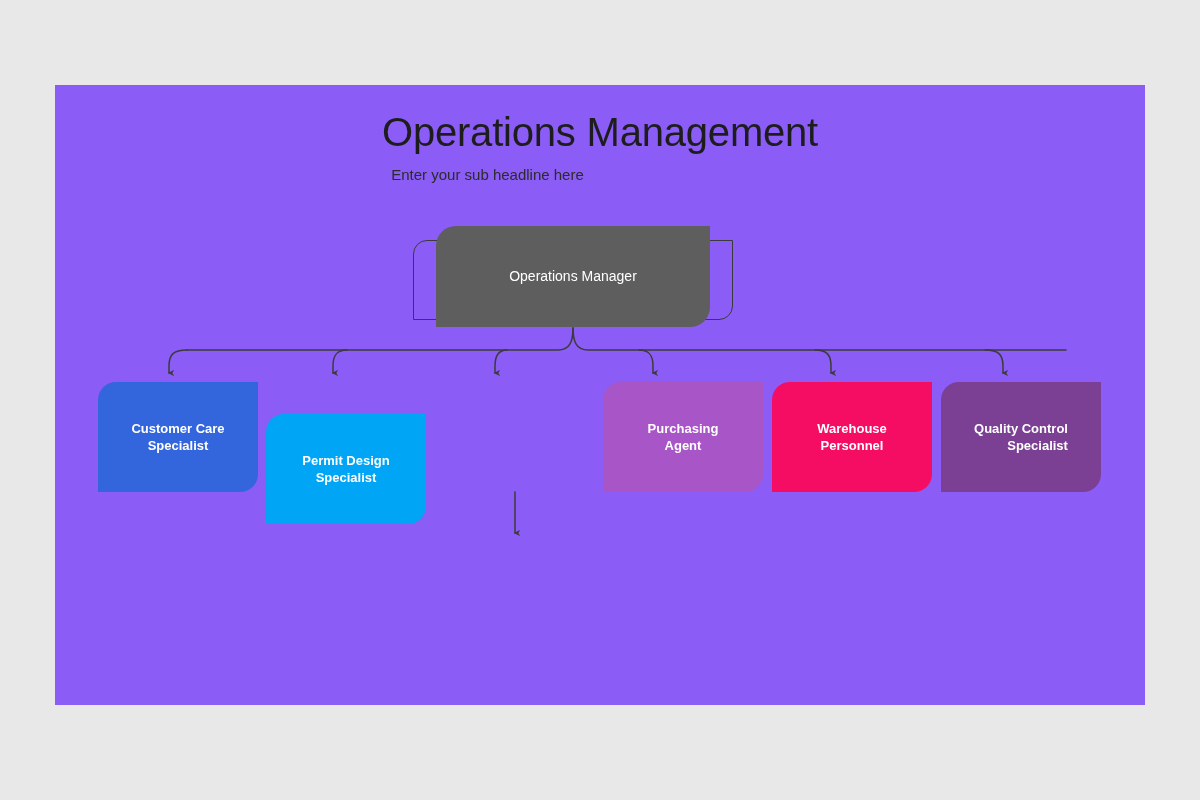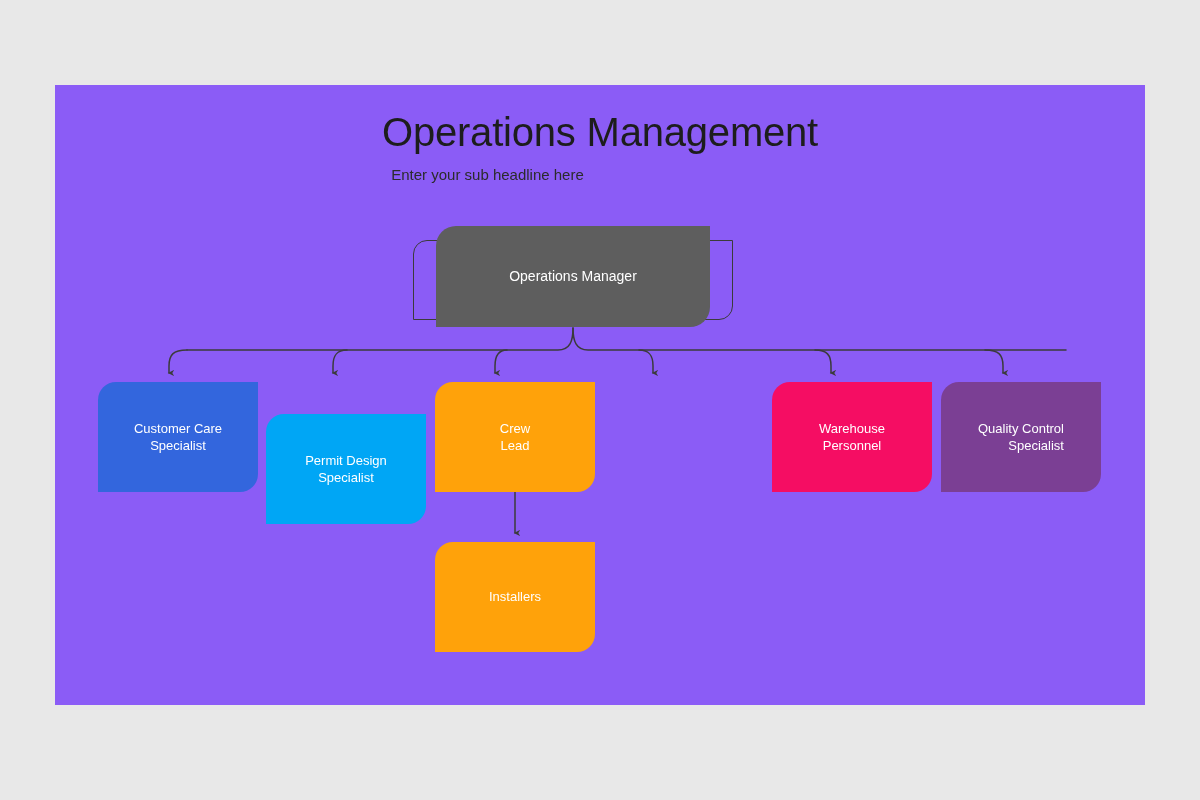--- a/index.html
+++ b/index.html
@@ -92,20 +92,21 @@
     background: #5e5e5e;
     font-size: 14px;
     border-radius: 20px 0 20px 0;
   }
 
   .child-node {
     top: 297px;
     width: 160px;
     height: 110px;
     font-size: 13px;
+    font-weight: bold;
   }
 
   #node-installers {
     left: 380px;
     top: 457px;
     width: 160px;
     height: 110px;
     font-size: 13px;
   }
 
@@ -158,33 +159,30 @@
   <div class="node child-node" style="left:43px;  background:#3366dd;">
     <span class="node-label">Customer Care
 Specialist</span>
   </div>
 
   <div class="node child-node" style="left:211px; background:#00a6f5;margin-top:32px;">
     <span class="node-label">Permit Design
 Specialist</span>
   </div>
 
-  <div class="node child-node" style="left:380px; background:#ffa20a;">
-    <span class="node-label">Crew
-Lead</span>
+
+  <div class="node child-node" style="left:548px; background:#a855c8;">
+    <span class="node-label">Purchasing
+Agent</span>
   </div>
-
 
   <div class="node child-node" style="left:717px; background:#f50d63;justify-content:center;">
     <span class="node-label">Warehouse
 Personnel</span>
   </div>
 
   <div class="node child-node" style="left:886px; background:#7b3f94;text-align:right;">
     <span class="node-label">Quality Control
 Specialist</span>
   </div>
 
-  <div id="node-installers" class="node" style="background:#ffa20a;">
-    <span class="node-label">Installers</span>
-  </div>
 
 </div>
 
 </body></html>

